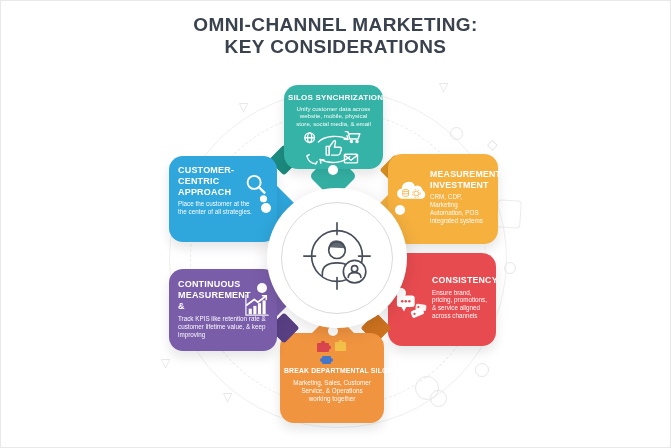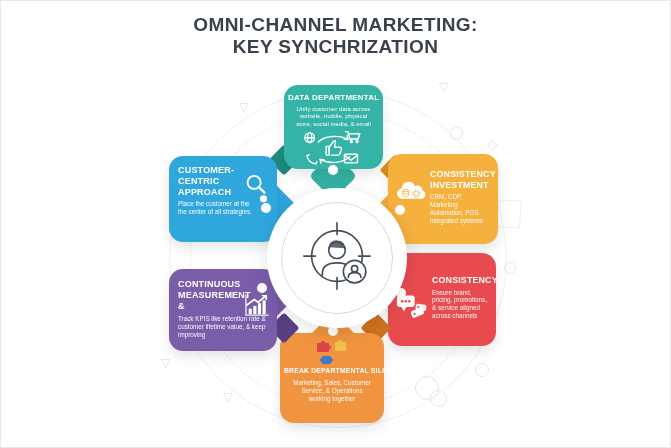--- a/index.html
+++ b/index.html
@@ -70,42 +70,42 @@
   .center-ring{position:absolute;left:14px;top:14px;width:110px;height:110px;border:1px solid #dadada;border-radius:50%;}
   .center-icon{position:absolute;left:28px;top:26px;}
 </style>
 </head>
 <body>
 
 <div id="canvas">
 
   <div class="main-title">
     <div>OMNI-CHANNEL MARKETING:</div>
-    <div>KEY SYNCHRIZATION</div>
+    <div>KEY CONSIDERATIONS</div>
   </div>
 
   <div class="ring ring1"></div>
   <div class="ring ring2"></div>
   <div class="deco glyph" style="left:238px;top:100px;">▽</div>
   <div class="deco glyph" style="left:438px;top:80px;">▽</div>
   <div class="deco glyph" style="left:160px;top:356px;">▽</div>
   <div class="deco glyph" style="left:222px;top:390px;">▽</div>
   <div class="deco glyph" style="left:486px;top:136px;font-size:14px;">◇</div>
   <div class="deco sq" style="left:496px;top:199px;width:22px;height:26px;"></div>
   <div class="deco circle" style="left:449px;top:126px;width:11px;height:11px;"></div>
   <div class="deco circle" style="left:503px;top:261px;width:10px;height:10px;"></div>
   <div class="deco circle" style="left:474px;top:362px;width:12px;height:12px;"></div>
   <div class="deco circle" style="left:414px;top:375px;width:22px;height:22px;"></div>
   <div class="deco circle" style="left:429px;top:389px;width:15px;height:15px;"></div>
 
   <div class="petal-group" style="--c: #35b3a6; --cd: #1d8c80;">
     <div class="fold" style="left:272px;top:148px;"></div>
     <div class="pointer" style="left:315px;top:158px;"></div>
     <div class="body" id="body-top">
-      <div class="seg-title">DATA DEPARTMENTAL</div>
+      <div class="seg-title">SILOS SYNCHRIZATION</div>
       <div class="seg-desc">Unify customer data across website, mobile, physical store, social media, &amp; email</div>
       <div class="seg-icon">
         <svg width="78" height="40" viewBox="0 0 84 46" fill="none" stroke="#fff" stroke-width="1.6" stroke-linecap="round" stroke-linejoin="round">
           <path d="M24,15 A22,13 0 0 1 58,12"></path>
             <path d="M58,12 l-4.5,-0.5 M58,12 l-1,-4.3"></path>
           <path d="M60,32 A22,13 0 0 1 26,35"></path>
             <path d="M26,35 l4.5,0.5 M26,35 l1,4.3"></path>
           <circle cx="14" cy="10" r="5.5"></circle>
             <ellipse cx="14" cy="10" rx="2.4" ry="5.5"></ellipse>
             <line x1="8.5" y1="10" x2="19.5" y2="10"></line>
@@ -121,21 +121,21 @@
         </svg>
       </div>
     </div>
     <div class="dot" style="left:327px;top:164px;"></div>
   </div>
 
   <div class="petal-group" style="--c: #f5b03e; --cd: #d78e1f;">
     <div class="fold" style="left:383px;top:158px;"></div>
     <div class="pointer" style="left:383px;top:188px;"></div>
     <div class="body" id="body-tr">
-      <div class="seg-title">CONSISTENCY INVESTMENT</div>
+      <div class="seg-title">MEASUREMENT INVESTMENT</div>
       <div class="seg-desc">CRM, CDP, Marketing Automation, POS integrated systems</div>
       <div class="seg-icon">
         <svg width="34" height="26" viewBox="0 0 40 30">
           <path d="M9,24 a6,6 0 0 1 -1,-12 a8,8 0 0 1 15.5,-2.5 a6,6 0 0 1 9,4.5 a5.5,5.5 0 0 1 0,10 z" fill="#fff"></path>
           <g fill="none" stroke="var(--c)" stroke-width="1">
             <ellipse cx="12.5" cy="14.5" rx="3.4" ry="1.3"></ellipse>
               <path d="M9.1,14.5 v5.5 a3.4,1.3 0 0 0 6.8,0 v-5.5"></path>
               <path d="M9.1,17.2 a3.4,1.3 0 0 0 6.8,0"></path>
             <circle cx="25" cy="18" r="2.8"></circle>
               <circle cx="25" cy="18" r="4.6" stroke-dasharray="1.7 2.1"></circle>

